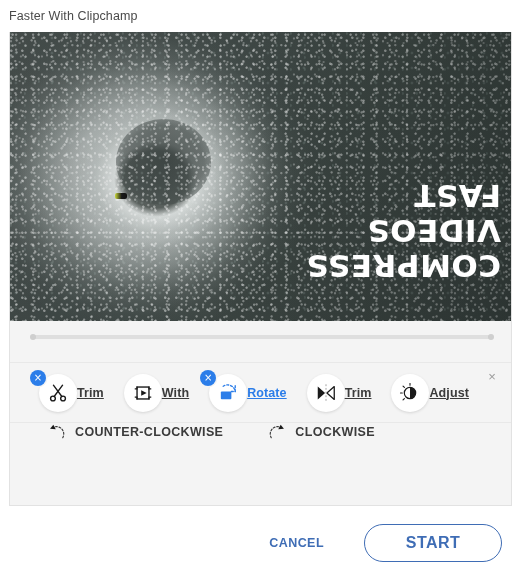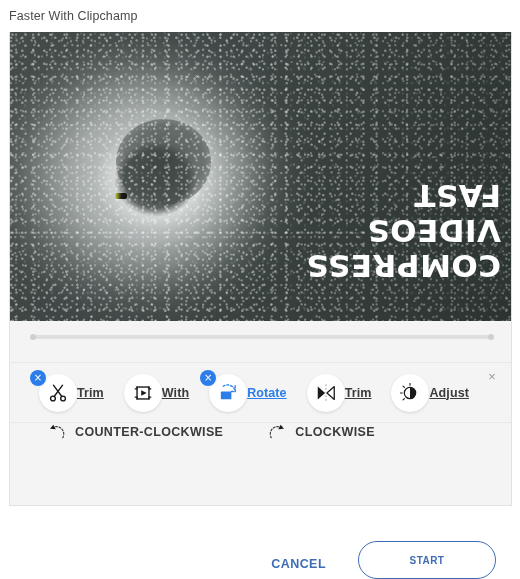--- a/index.html
+++ b/index.html
@@ -249,24 +249,25 @@
   }
 
   
   .footer {
     position: absolute;
     left: 0;
     right: 0;
     bottom: 0;
     height: 73px;
     display: flex;
-    align-items: flex-end;
+    align-items: center;
     justify-content: flex-end;
-    padding-right: 24px;
+    padding-right: 18px;
     background: #ffffff;
+    gap: 8px;
   }
 
   .btn-cancel {
     font-size: 12.5px;
     font-weight: bold;
     color: #3f6db5;
     letter-spacing: 0.45px;
     background: none;
     border: none;
     cursor: pointer;
@@ -275,21 +276,21 @@
     font-family: "Liberation Sans", sans-serif;
   }
 
   .btn-start {
     width: 138px;
     height: 38px;
     border-radius: 19px;
     border: 1.3px solid #3f6db5;
     background: #ffffff;
     color: #3f6db5;
-    font-size: 10px;
+    font-size: 16px;
     font-weight: bold;
     letter-spacing: 0.45px;
     cursor: pointer;
     font-family: "Liberation Sans", sans-serif;
   }
 
   svg { display: block; }
 </style>
 </head>
 <body>

